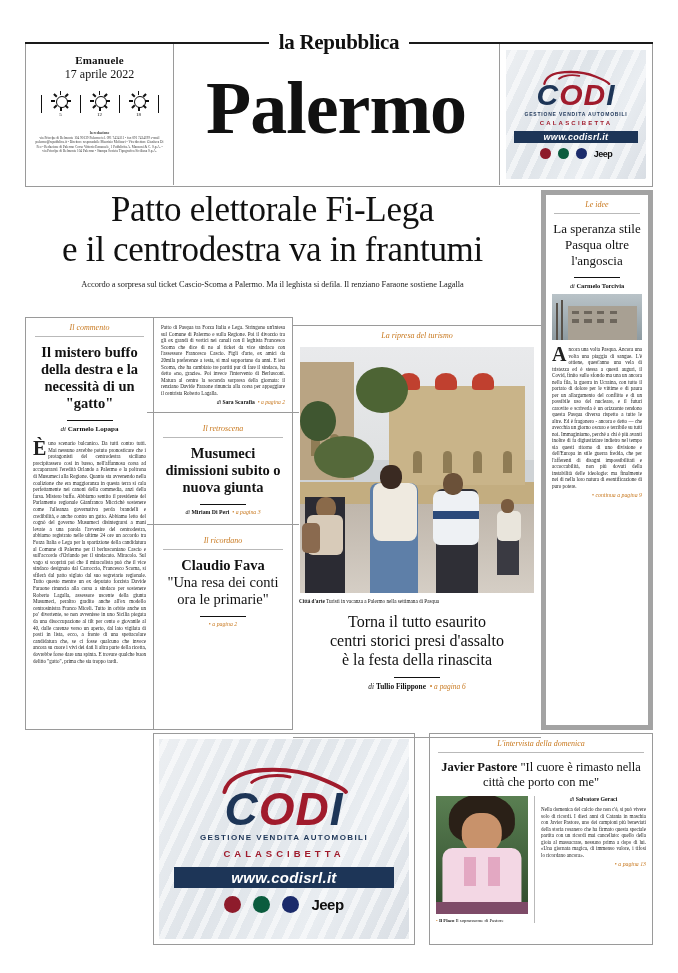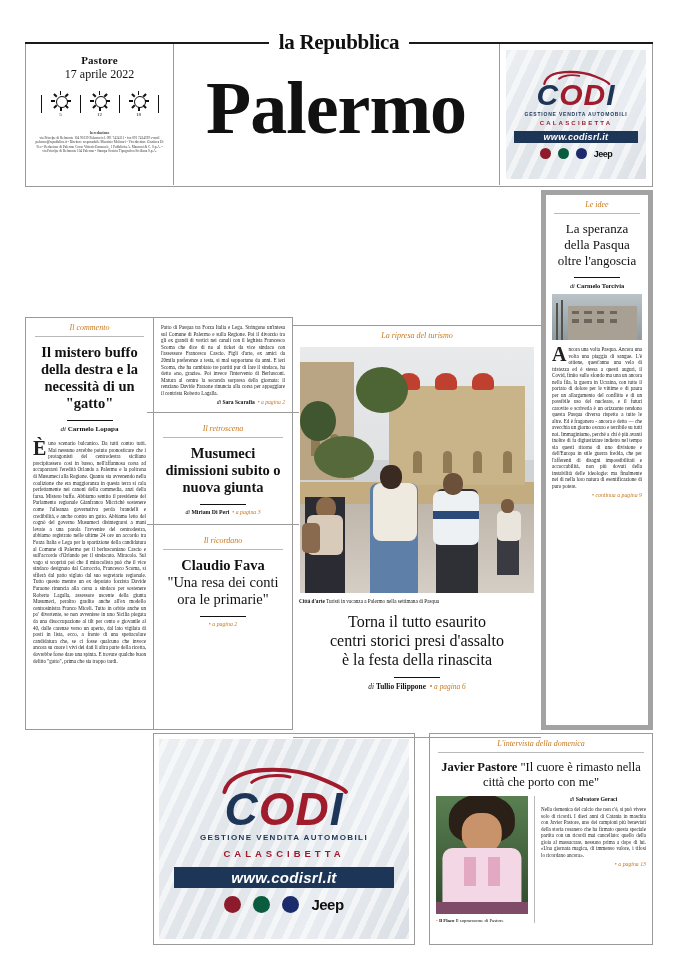--- a/index.html
+++ b/index.html
@@ -152,21 +152,21 @@
   <div class="sheet"></div>
 
   <div class="toprule"></div>
   <div class="masthead-wrap">
     <span class="masthead">la Repubblica</span>
   </div>
 
   <div class="headband">
 
     <div class="datebox">
-      <div class="dateday">Pastore</div>
+      <div class="dateday">Emanuele</div>
       <div class="datefull">17 aprile 2022</div>
 
       <div class="weather">
         <div class="wbar"></div>
         <div class="wcell">
           <div class="wsun">
             <span class="core"></span>
             <span class="ray" style="transform:rotate(0deg)"></span>
               <span class="ray" style="transform:rotate(45deg)"></span>
             <span class="ray" style="transform:rotate(90deg)"></span>
@@ -234,20 +234,27 @@
         <div class="brands">
           <span class="brand b-fiat"></span>
           <span class="brand b-alfa"></span>
           <span class="brand b-abarth"></span>
           <span class="jeep">Jeep</span>
         </div>
       </div>
     </div>
   </div>
 
+  <div class="heads">
+    <div class="h1">
+      <span>Patto elettorale Fi-Lega</span>
+      <span class="l2">e il centrodestra va in frantumi</span>
+    </div>
+    <div class="sublead">Accordo a sorpresa sul ticket Cascio-Scoma a Palermo. Ma il leghista si defila. Il renziano Faraone sostiene Lagalla</div>
+  </div>
 
   <div class="mainframe">
 
     <div class="colA">
       <div class="kicker">Il commento</div>
       <div class="kicker-rule"></div>
       <div class="secheadline">Il mistero buffo della destra e la necessità di un "gatto"</div>
       <div class="byrule"></div>
       <div class="byline">
         <i>di </i><b>Carmelo Lopapa</b>
@@ -352,21 +359,21 @@
       <div class="byline" style="font-size:7.4px">
         <i>di </i><b>Tullio Filippone</b>
         <span class="dot">&nbsp;•&nbsp;</span><span class="pgref">a pagina 6</span>
       </div>
     </div>
 
     <div class="colD">
       <div class="dBox">
         <div class="kicker">Le idee</div>
         <div class="kicker-rule"></div>
-        <div class="secheadline" style="font-weight:normal;font-size:13px;line-height:16px;">La speranza della Pasqua oltre l'angoscia</div>
+        <div class="secheadline" style="font-weight:normal;font-size:13px;line-height:16px;">La speranza stile Pasqua oltre l'angoscia</div>
         <div class="byrule"></div>
         <div class="byline" style="font-size:6.4px">
           <i>di </i><b>Carmelo Torcivia</b>
         </div>
 
         <div class="ideaPhoto">
           <div class="bld" style="left:18%;top:26%;width:76%;height:74%;"></div>
           <div class="bld" style="left:22%;top:36%;width:8%;height:8%;background:#6d665c;"></div>
           <div class="bld" style="left:36%;top:36%;width:8%;height:8%;background:#6d665c;"></div>
           <div class="bld" style="left:50%;top:36%;width:8%;height:8%;background:#6d665c;"></div>

